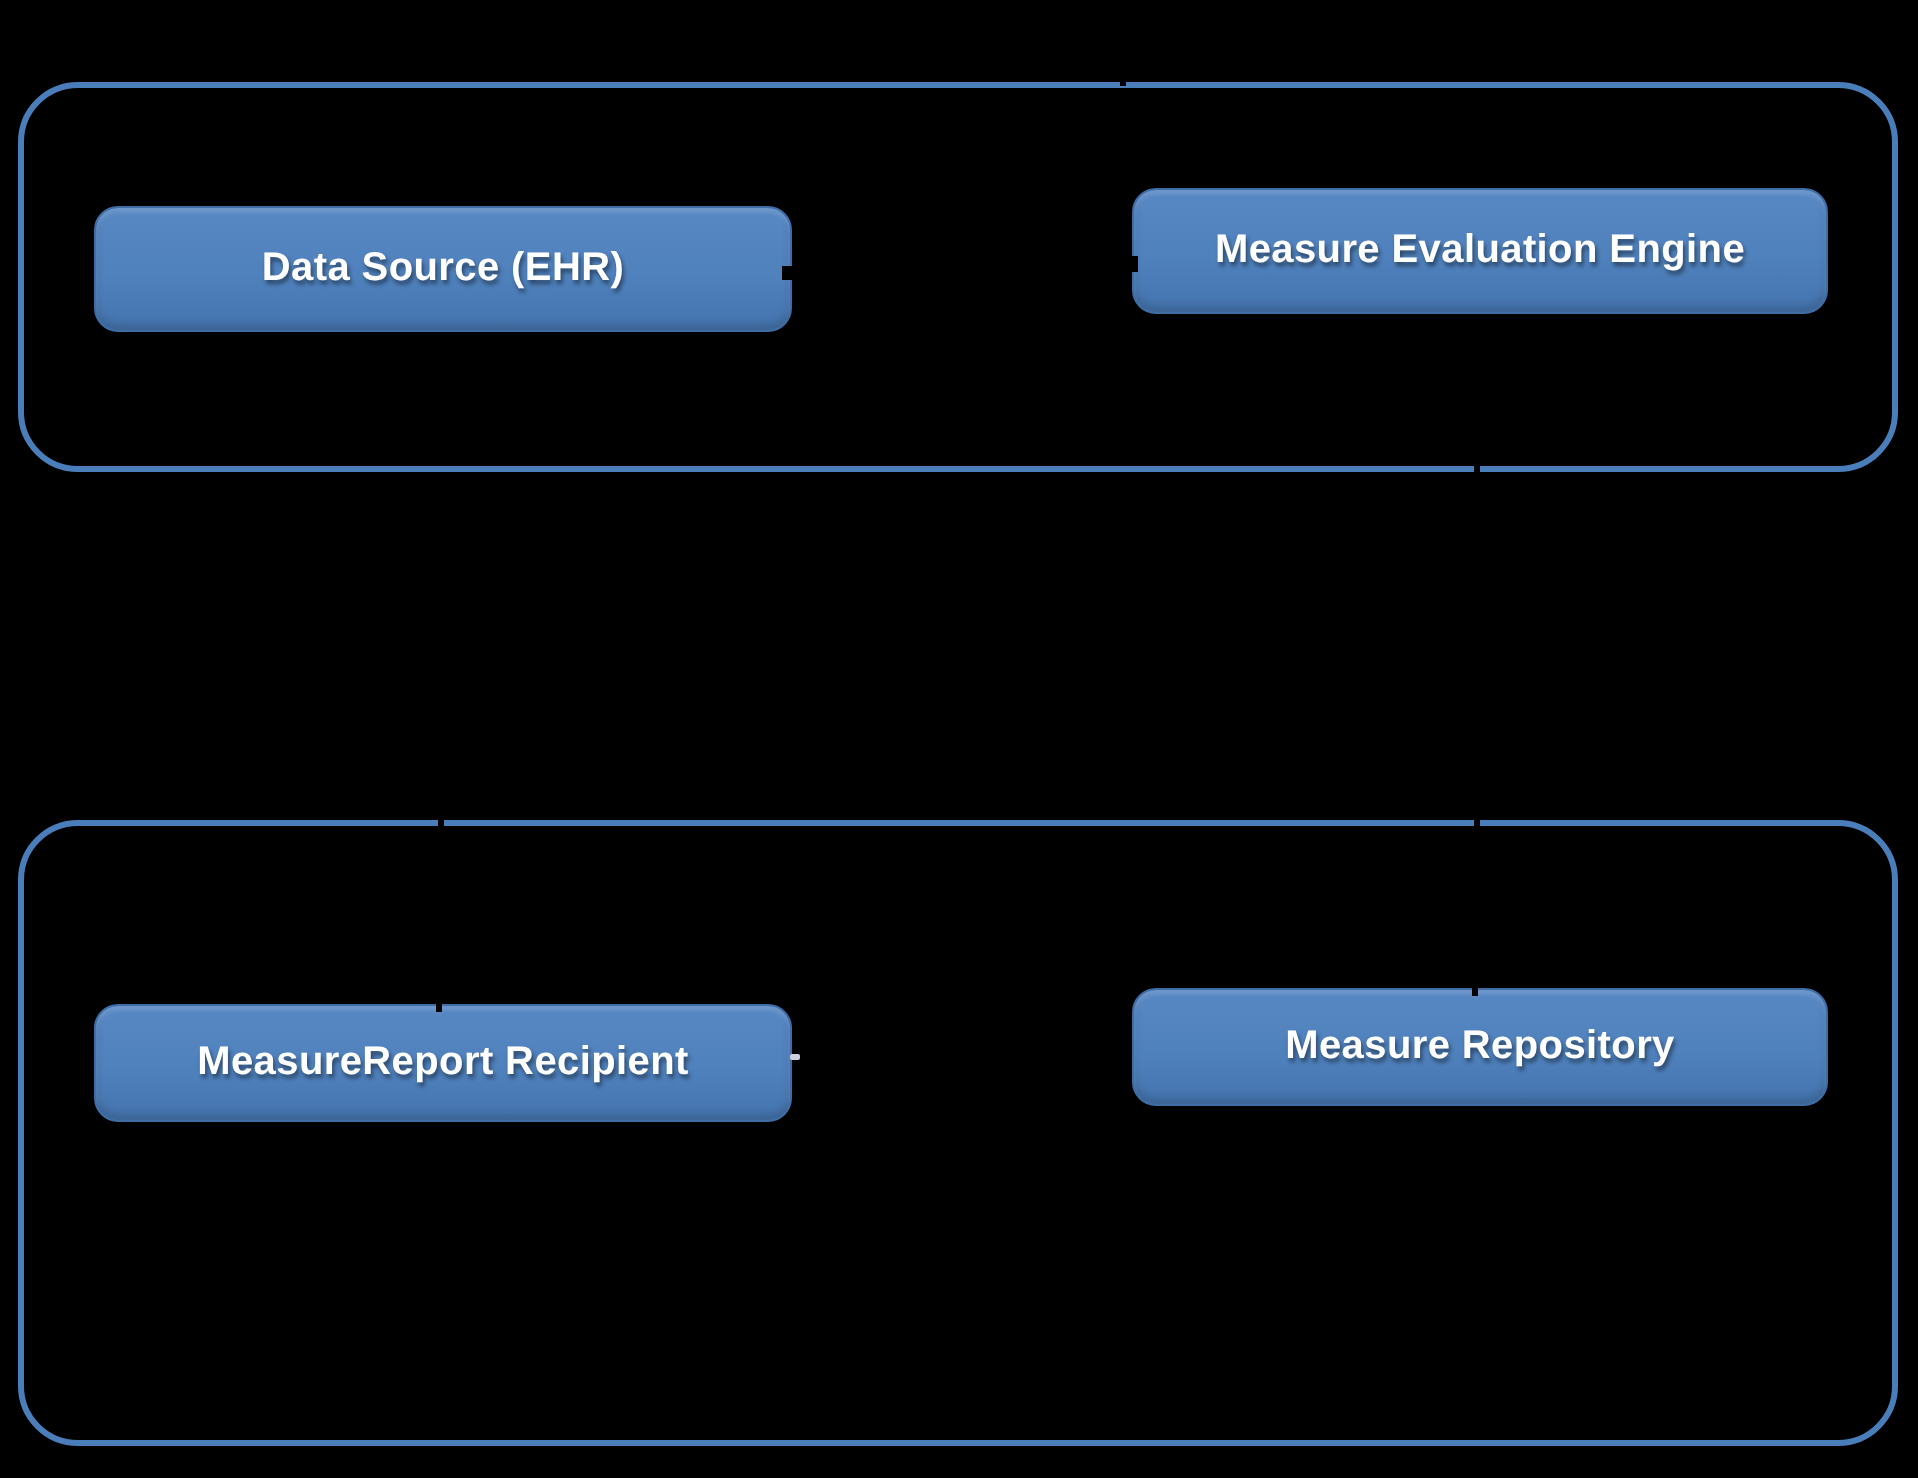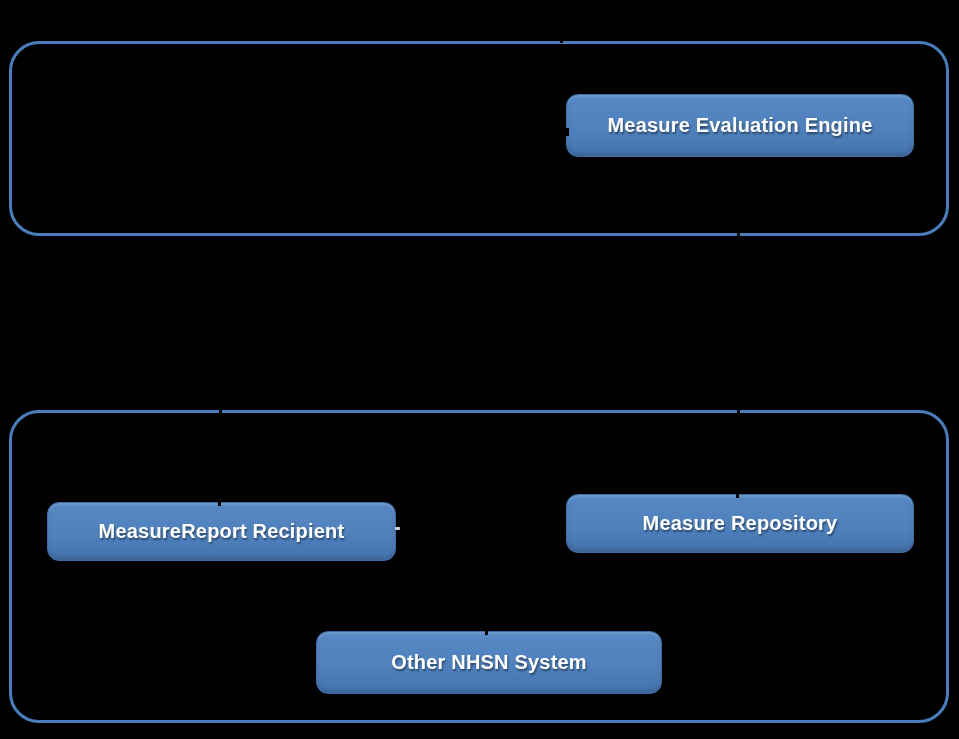--- a/index.html
+++ b/index.html
@@ -84,36 +84,36 @@
 </style>
 </head>
 <body>
 
 <div class="stage">
 
   <div class="container-frame frame-upper"></div>
 
   <div class="container-frame frame-lower"></div>
 
+  <div class="node node-data-source">
+    <span>Data Source (EHR)</span>
+  </div>
 
   <div class="node node-measure-eval-engine">
     <span>Measure Evaluation Engine</span>
   </div>
 
   <div class="node node-measurereport-recip">
     <span>MeasureReport Recipient</span>
   </div>
 
   <div class="node node-measure-repository">
     <span>Measure Repository</span>
   </div>
 
-  <div class="node node-other-nhsn-system">
-    <span>Other NHSN System</span>
-  </div>
 
   <div class="tick tick-frame-top-upper"></div>
   <div class="tick tick-frame-bottom-upper"></div>
   <div class="tick tick-node-mee-bottom"></div>
   <div class="tick tick-node-ds-right"></div>
   <div class="tick tick-node-mee-left"></div>
   <div class="tick tick-frame-top-lower-l"></div>
   <div class="tick tick-frame-top-lower-r"></div>
   <div class="tick tick-node-mrr-top"></div>
   <div class="tick tick-node-mr-top"></div>

